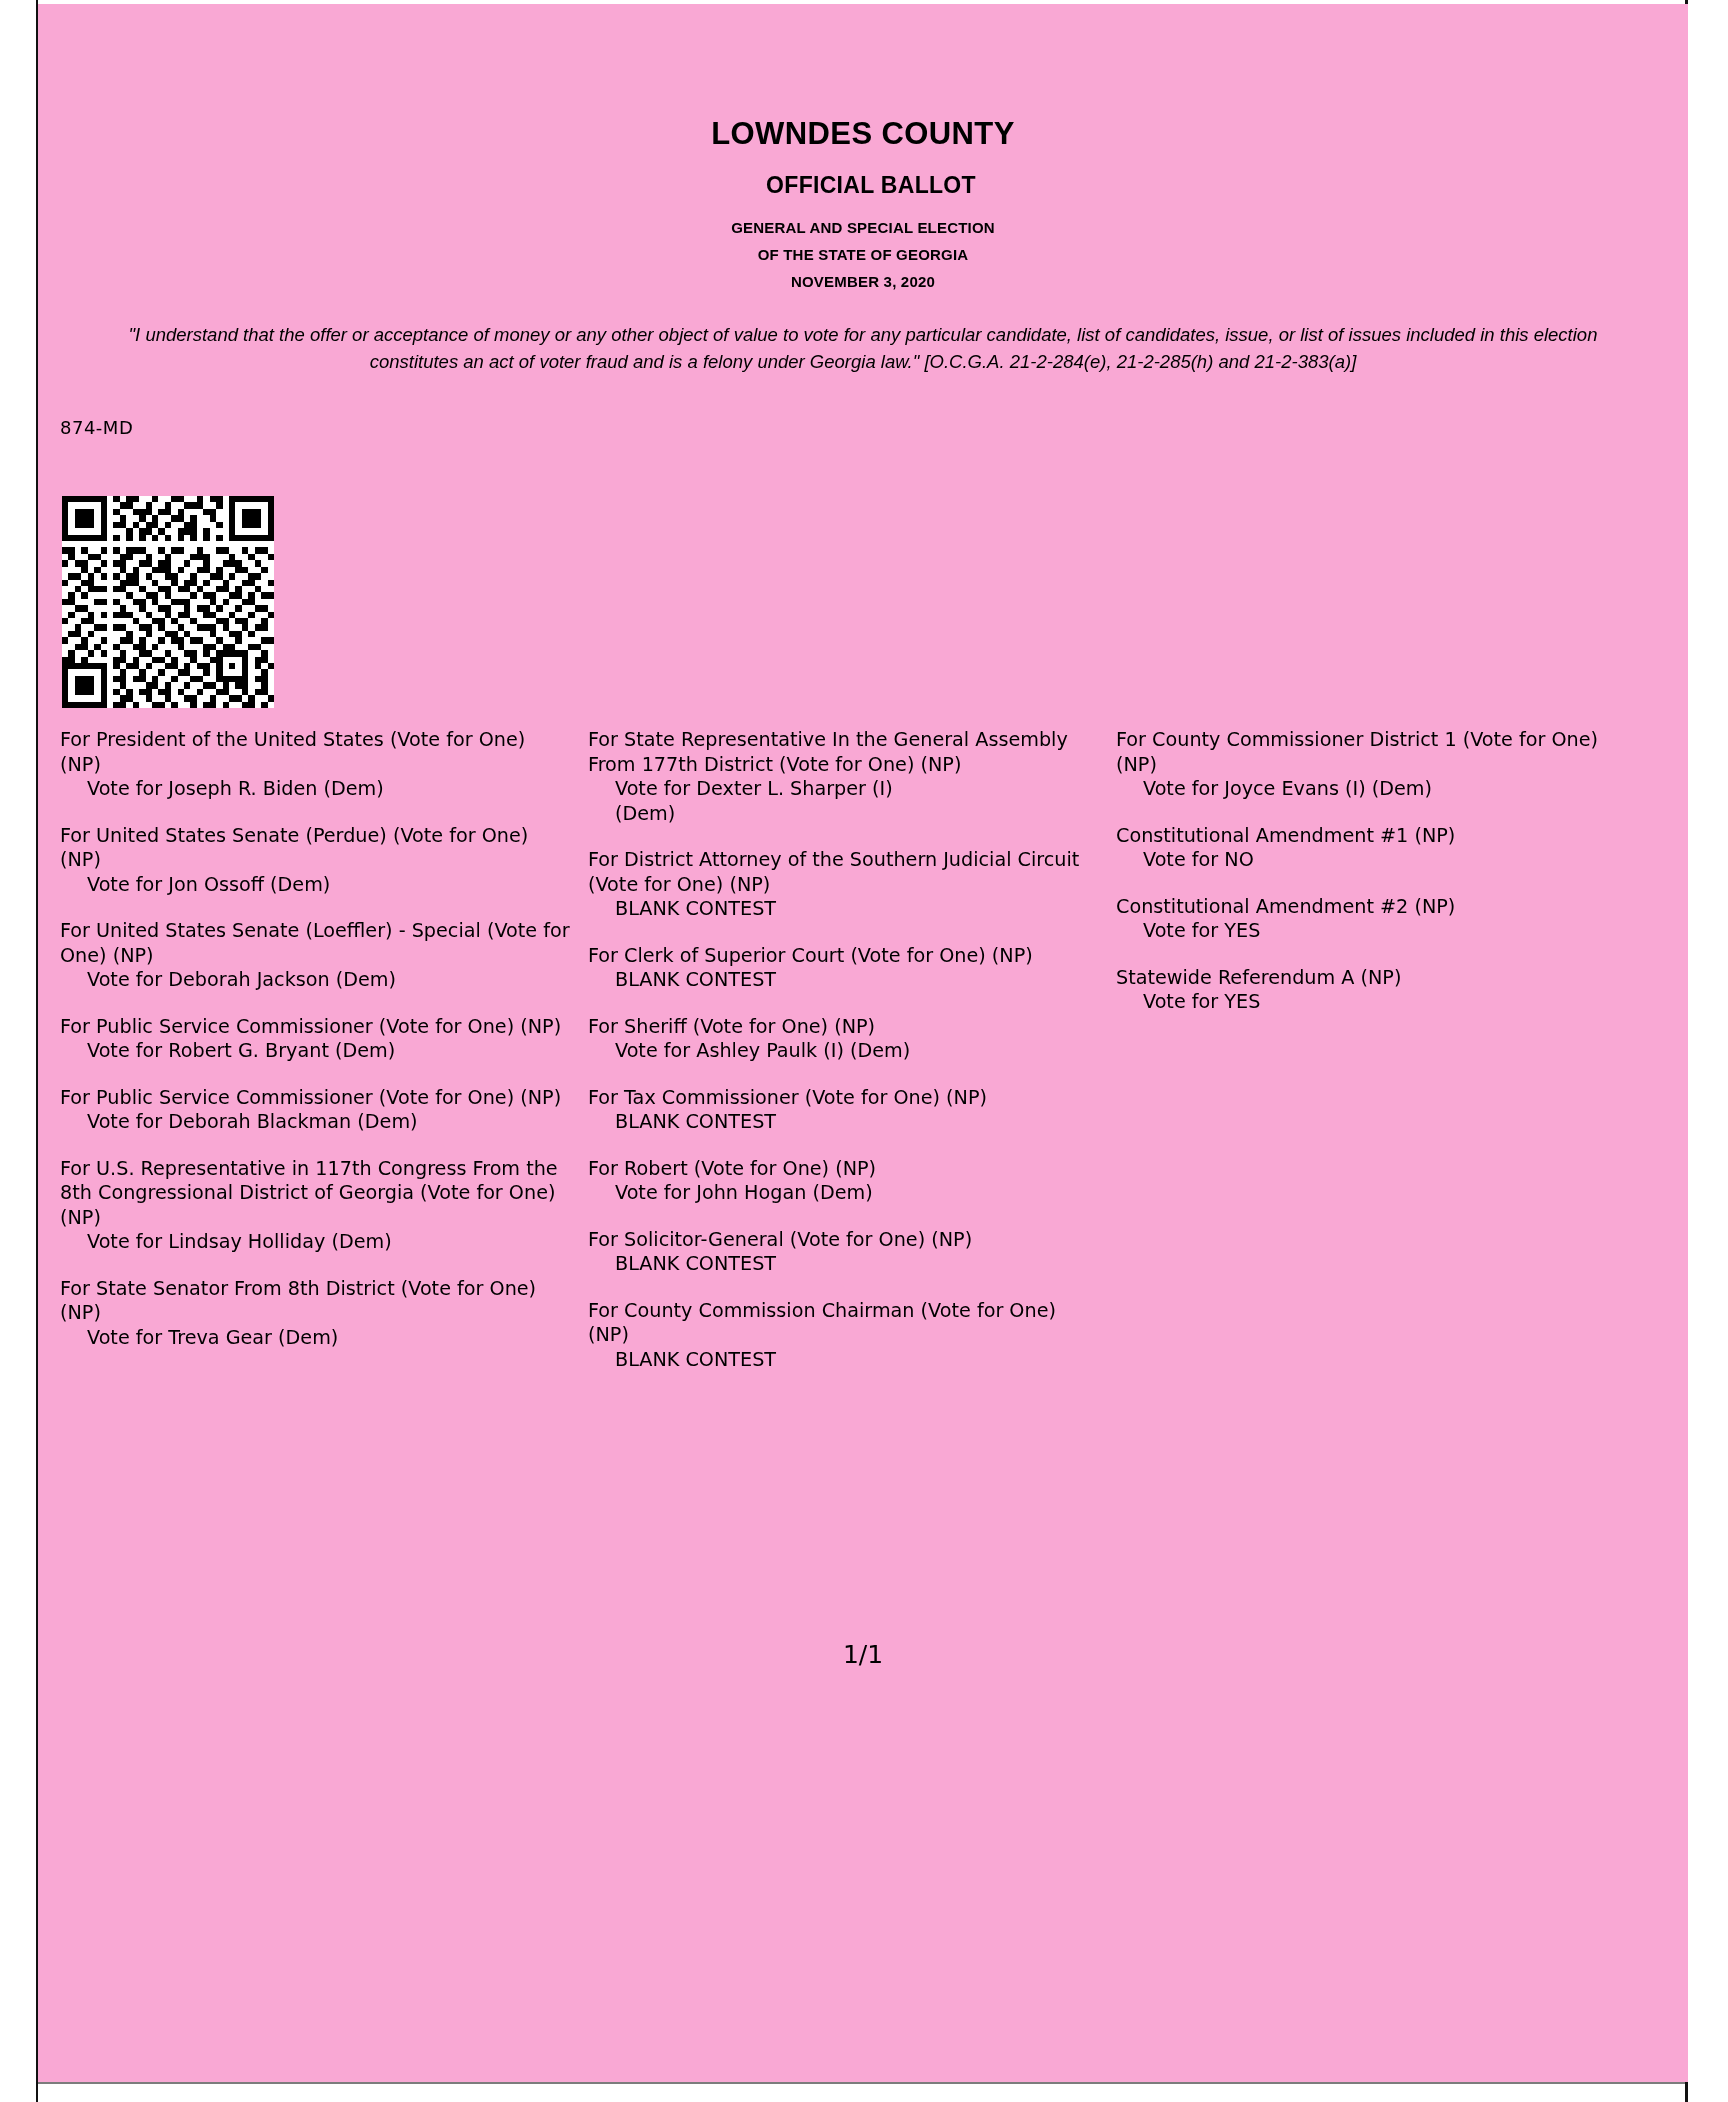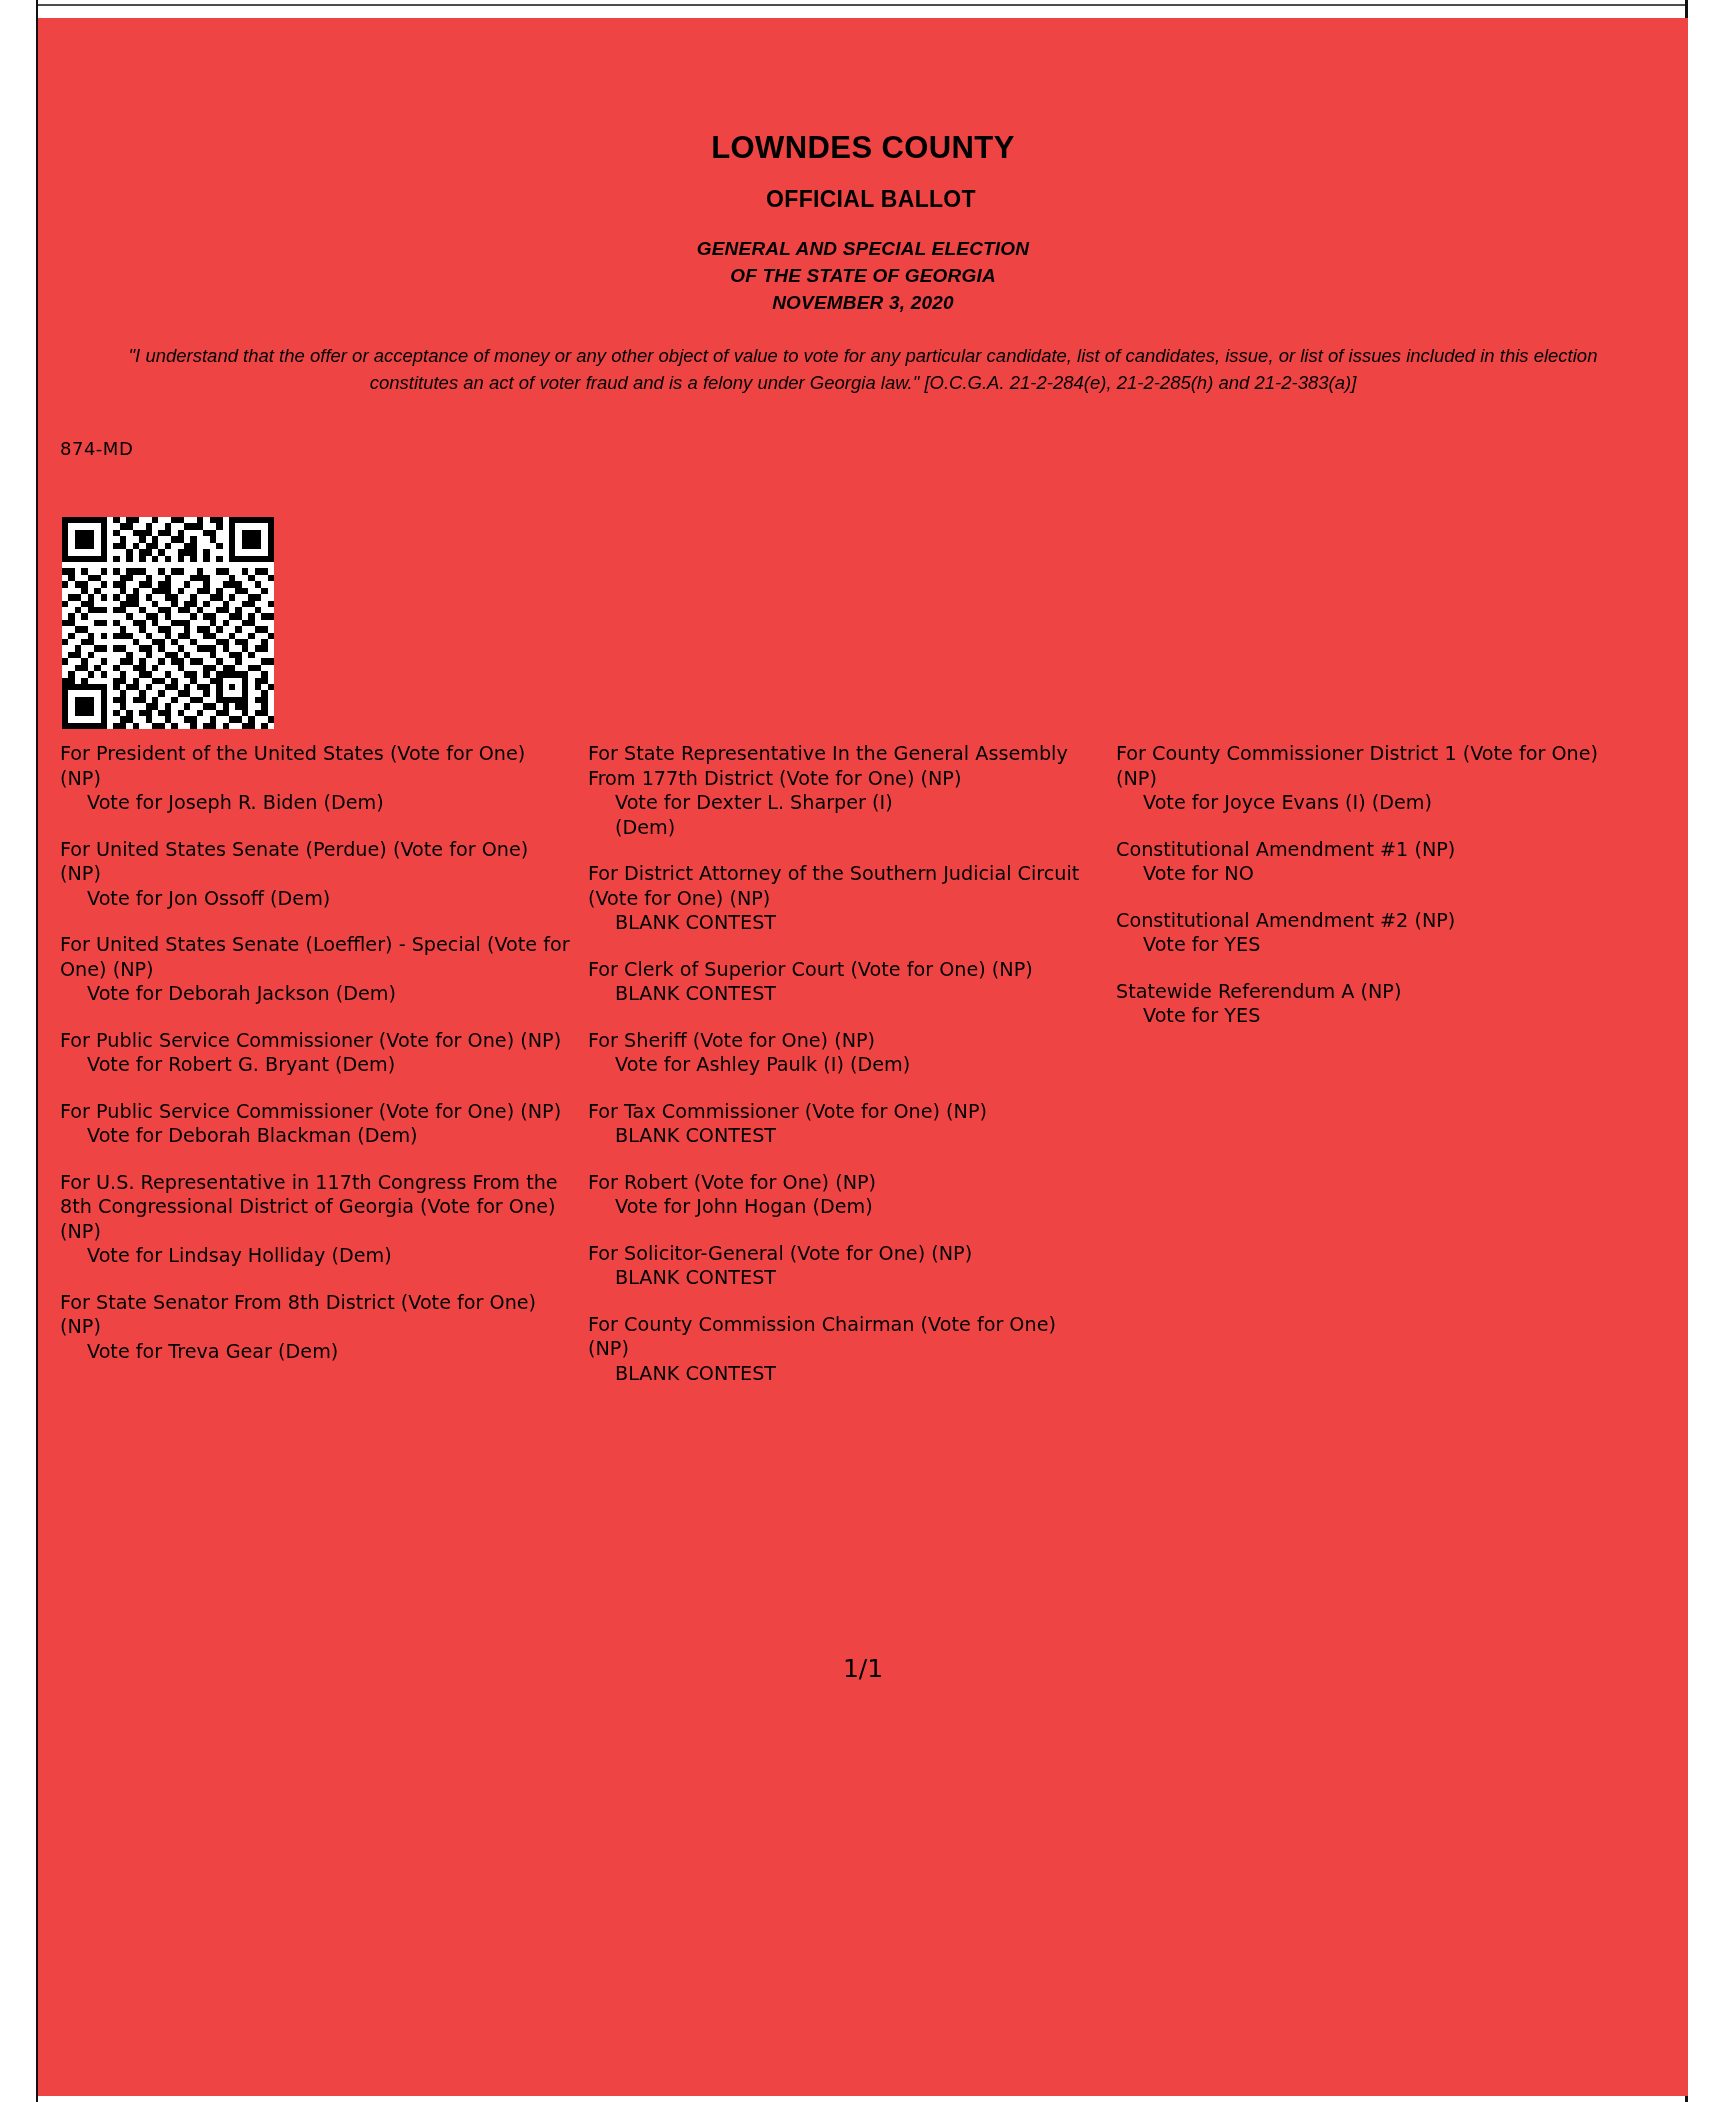--- a/index.html
+++ b/index.html
@@ -40,49 +40,48 @@
     position: absolute;
     left: 36px; right: 40px; bottom: 18px;
     height: 2px;
     background: #111;
     opacity: 0.55;
   }
 
   .page {
     position: absolute;
     left: 38px;
-    top: 18px;
+    top: 4px;
     width: 1650px;
     height: 2078px;
-    background: #ef4444;
+    background: #f9a8d4;
   }
 
   
   .hdr {
     text-align: center;
     font-family: "Liberation Sans", sans-serif;
     font-weight: bold;
   }
   .hdr-county {
     margin-top: 112px;
     font-size: 31px;
     letter-spacing: 0.4px;
   }
   .hdr-official {
     margin-top: 20px;
     font-size: 23px;
     letter-spacing: 0.3px;
     margin-left: 16px;
   }
   .hdr-election {
-    margin-top: 22px;
-    font-size: 19px;
+    margin-top: 15px;
+    font-size: 15px;
     line-height: 27px;
     letter-spacing: 0.2px;
-    font-style: italic;
   }
 
   .oath {
     margin: 26px 62px 0 62px;
     text-align: center;
     font-family: "Liberation Sans", sans-serif;
     font-style: italic;
     font-size: 18.5px;
     line-height: 27px;
   }

